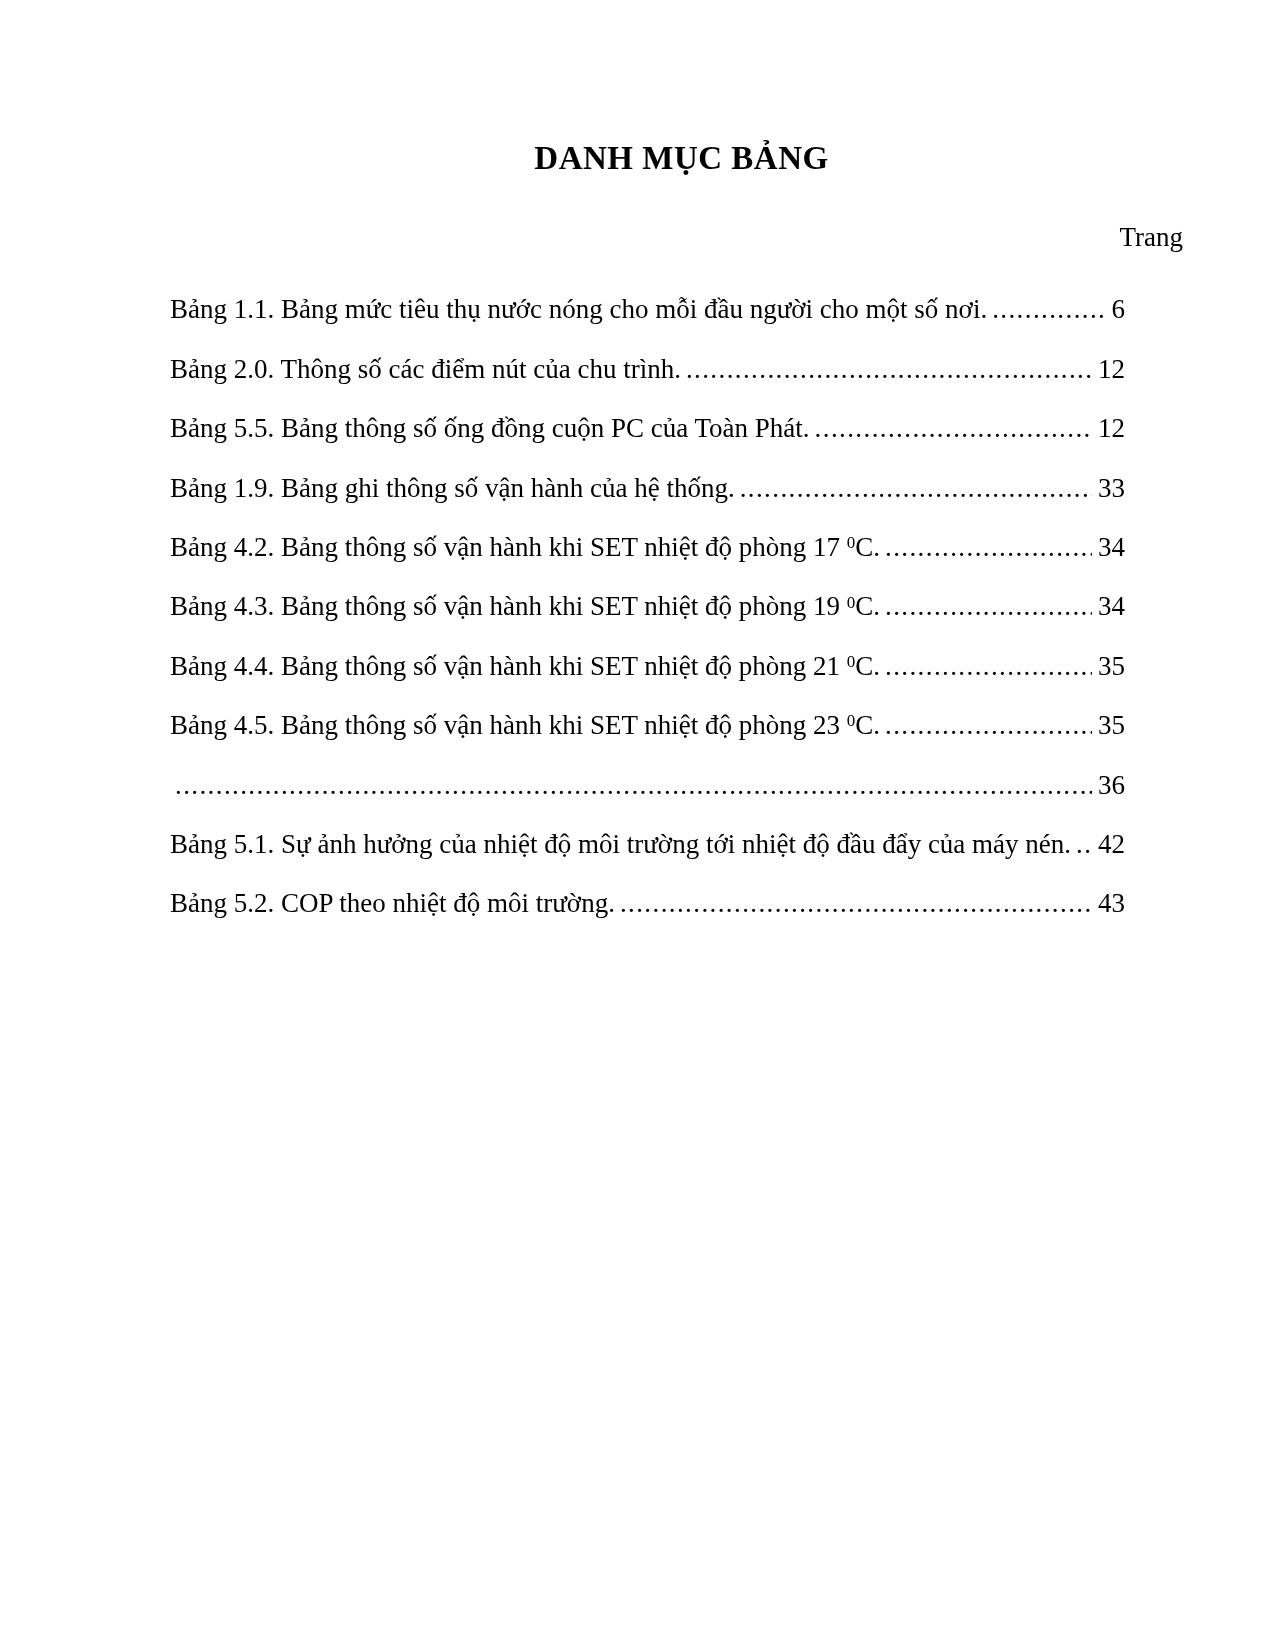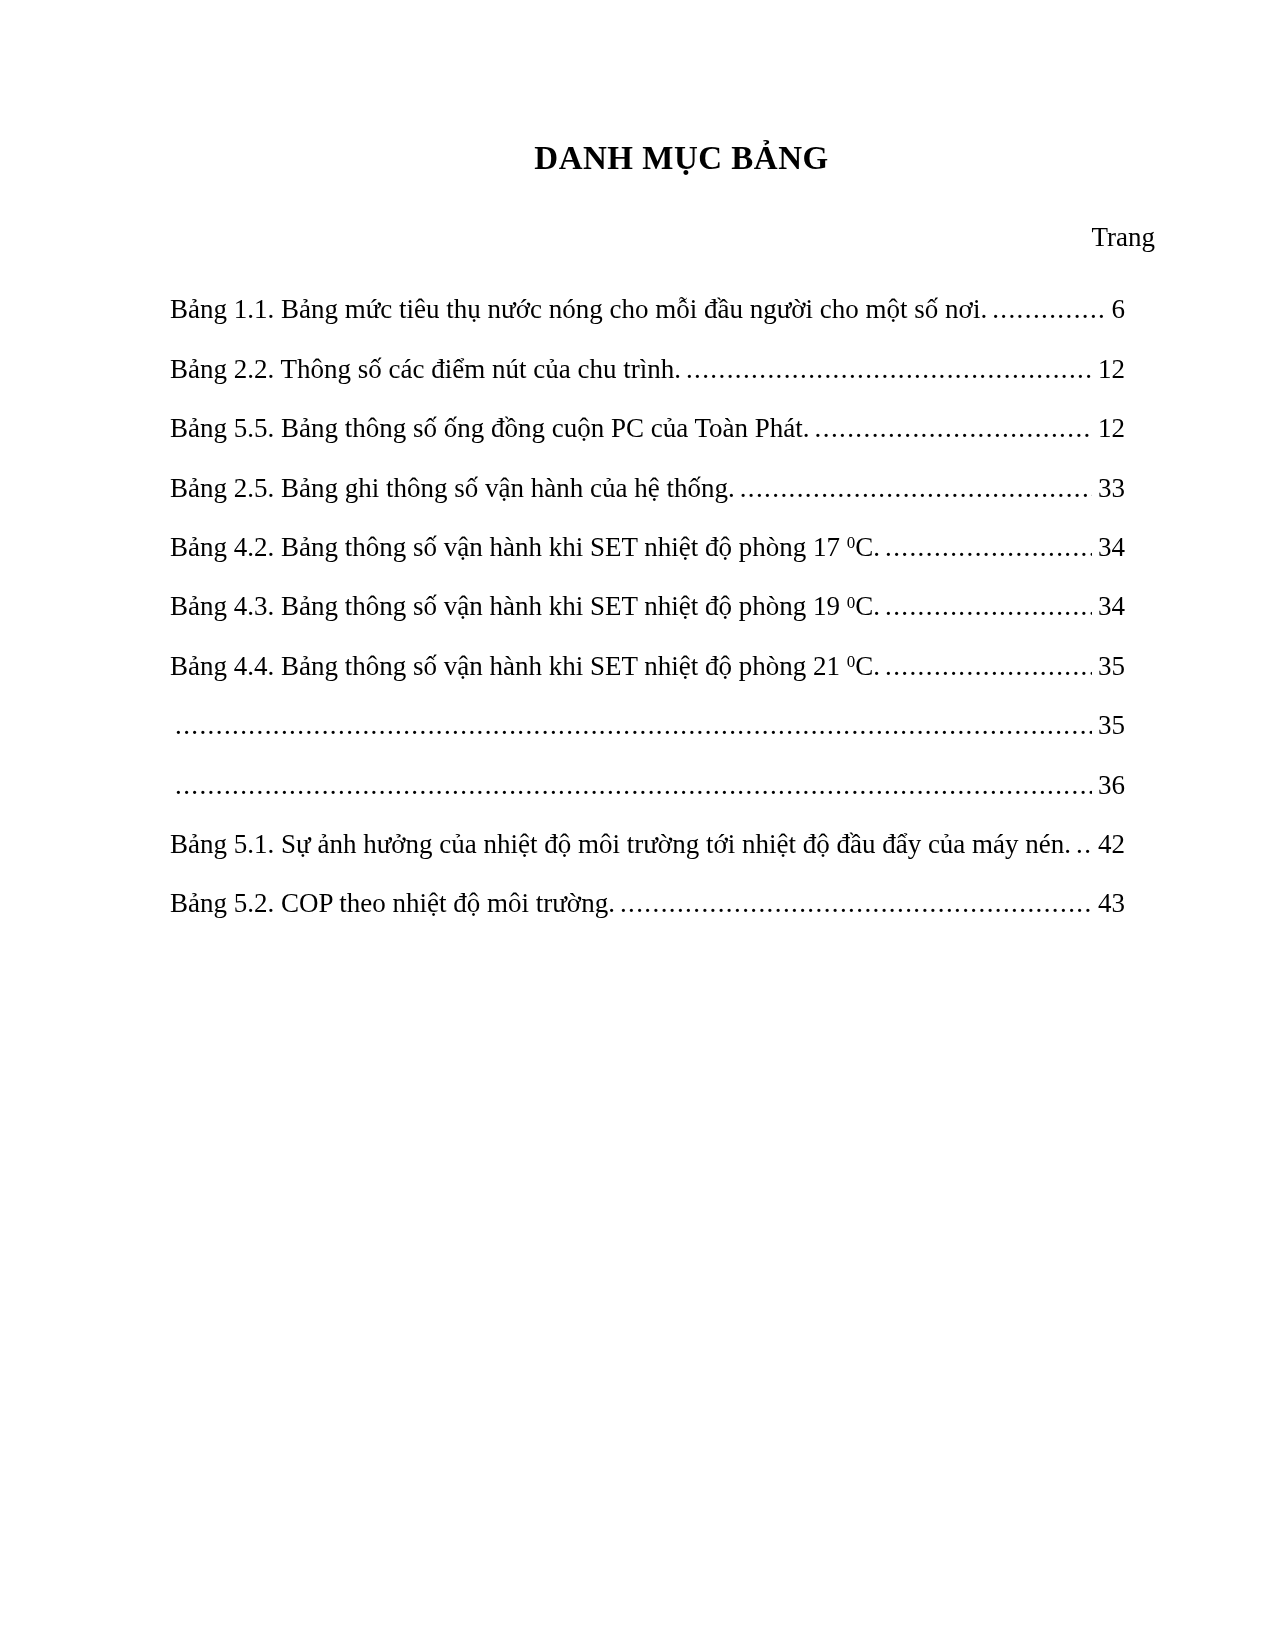--- a/index.html
+++ b/index.html
@@ -25,21 +25,21 @@
     text-align: center;
     position: relative;
     left: 44px;
     font-size: 33px;
     line-height: 34px;
     font-weight: bold;
     letter-spacing: 0.5px;
   }
   .column-header {
     margin-top: 47px;
-    margin-right: 120px;
+    margin-right: 92px;
     text-align: right;
     font-size: 27px;
     line-height: 31px;
   }
   .toc {
     margin-top: 12px;
     margin-left: 170px;
     margin-right: 150px;
   }
   .toc-row {
@@ -98,33 +98,33 @@
   <div class="column-header">Trang</div>
 
   <div class="toc" id="toc">
   <div class="toc-row">
     <span class="entry-text">Bảng 1.1. Bảng mức tiêu thụ nước nóng cho mỗi đầu người cho một số nơi.</span>
     <span class="leader"></span>
     <span class="page-num">6</span>
   </div>
 
   <div class="toc-row">
-    <span class="entry-text">Bảng 2.2. Thông số các điểm nút của chu trình.</span>
+    <span class="entry-text">Bảng 2.0. Thông số các điểm nút của chu trình.</span>
     <span class="leader"></span>
     <span class="page-num">12</span>
   </div>
 
   <div class="toc-row">
     <span class="entry-text">Bảng 5.5. Bảng thông số ống đồng cuộn PC của Toàn Phát.</span>
     <span class="leader"></span>
     <span class="page-num">12</span>
   </div>
 
   <div class="toc-row">
-    <span class="entry-text">Bảng 2.5. Bảng ghi thông số vận hành của hệ thống.</span>
+    <span class="entry-text">Bảng 1.9. Bảng ghi thông số vận hành của hệ thống.</span>
     <span class="leader"></span>
     <span class="page-num">33</span>
   </div>
 
   <div class="toc-row">
     <span class="entry-text">Bảng 4.2. Bảng thông số vận hành khi SET nhiệt độ phòng 17 <sup>0</sup>C.</span>
     <span class="leader"></span>
     <span class="page-num">34</span>
   </div>
 
@@ -134,20 +134,21 @@
     <span class="page-num">34</span>
   </div>
 
   <div class="toc-row">
     <span class="entry-text">Bảng 4.4. Bảng thông số vận hành khi SET nhiệt độ phòng 21 <sup>0</sup>C.</span>
     <span class="leader"></span>
     <span class="page-num">35</span>
   </div>
 
   <div class="toc-row">
+    <span class="entry-text">Bảng 4.5. Bảng thông số vận hành khi SET nhiệt độ phòng 23 <sup>0</sup>C.</span>
     <span class="leader"></span>
     <span class="page-num">35</span>
   </div>
 
   <div class="toc-row">
     <span class="leader"></span>
     <span class="page-num">36</span>
   </div>
 
   <div class="toc-row">

